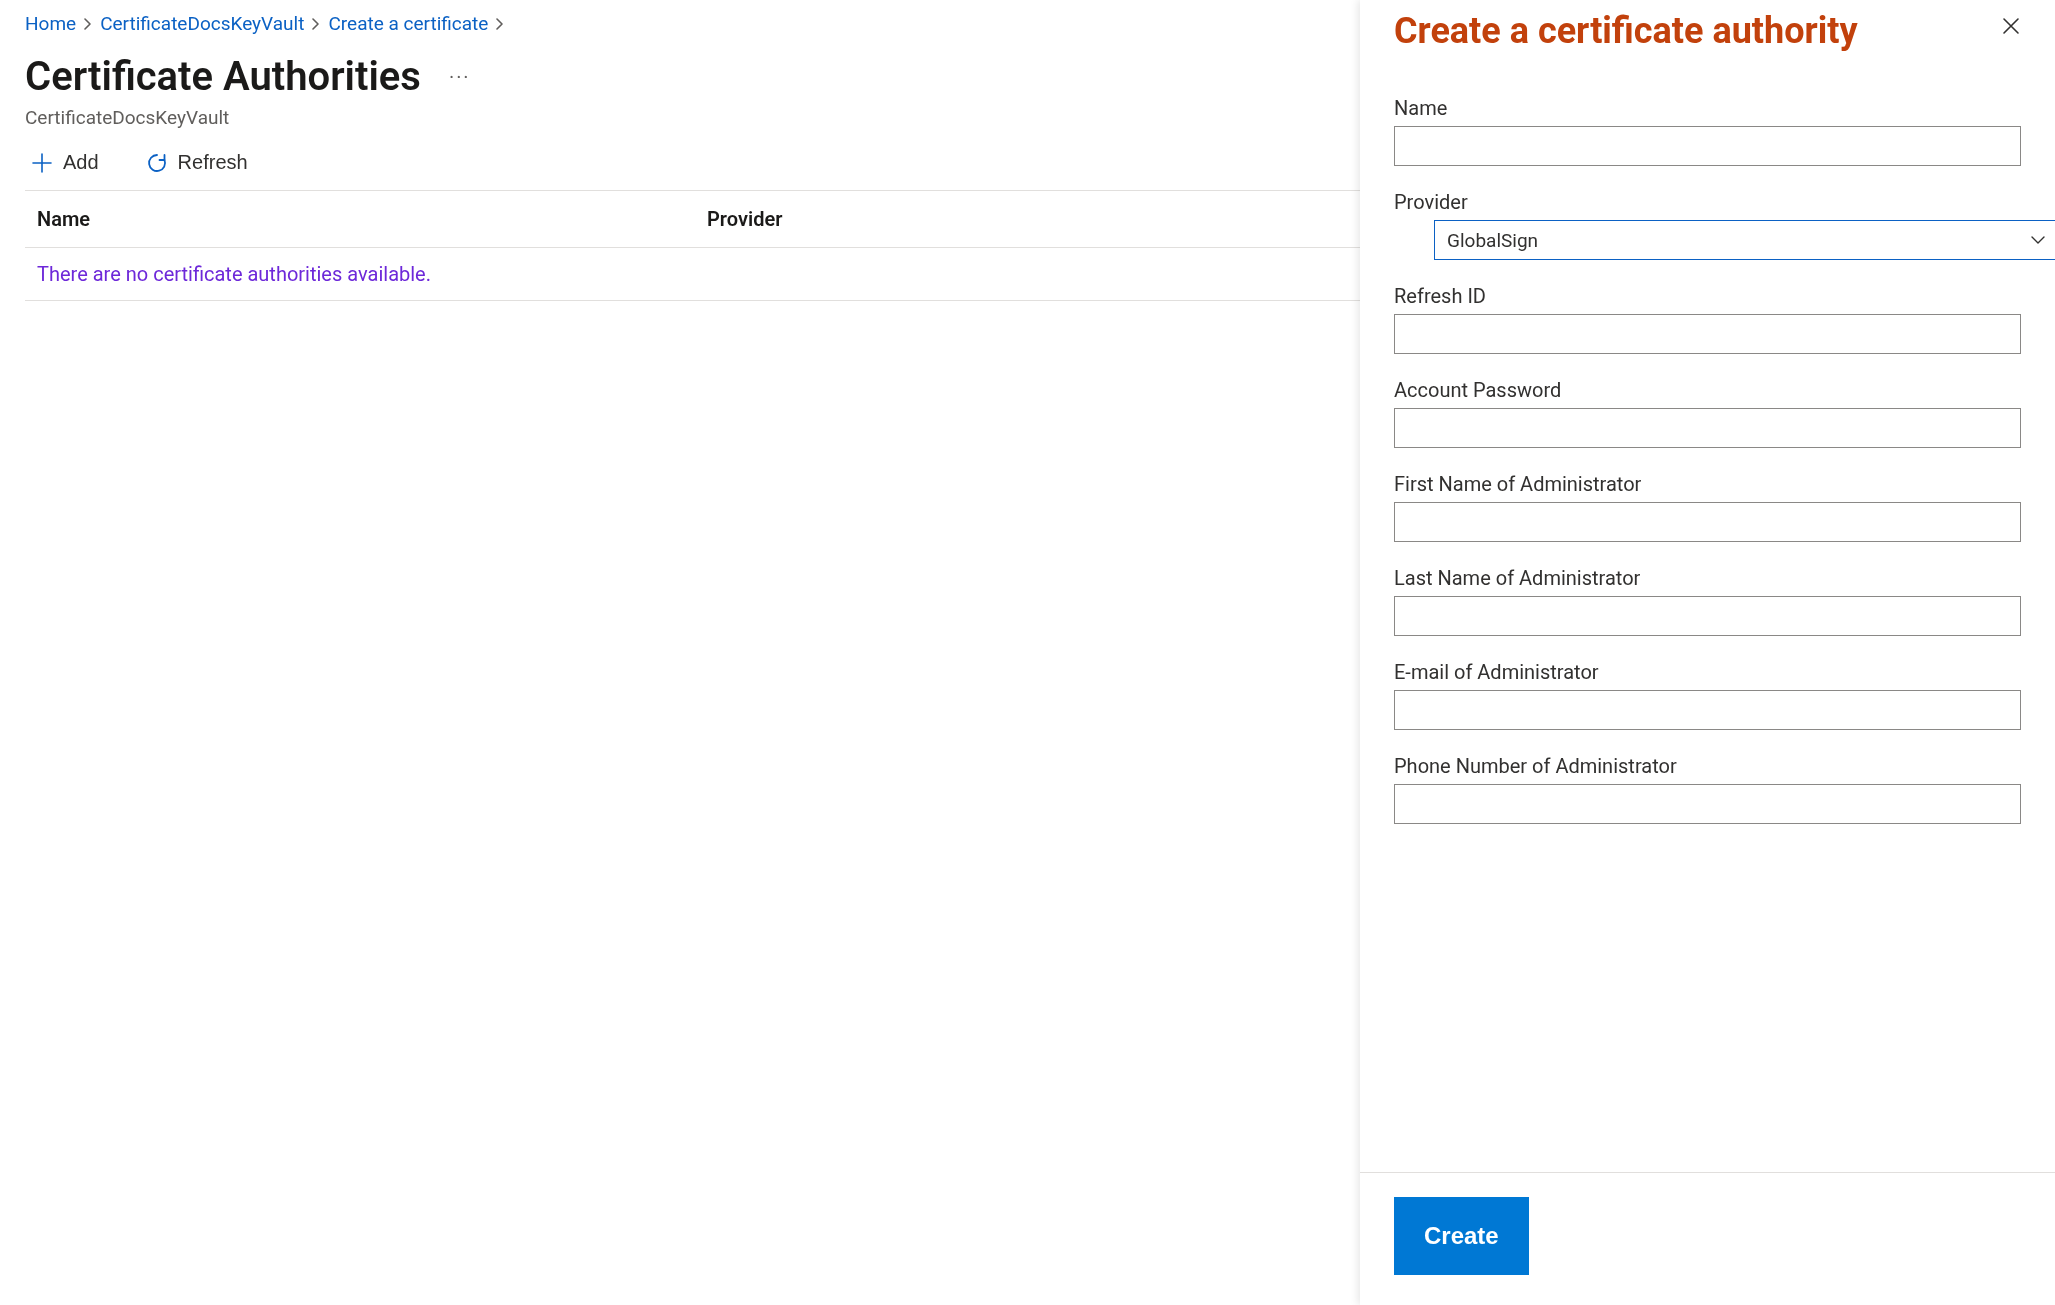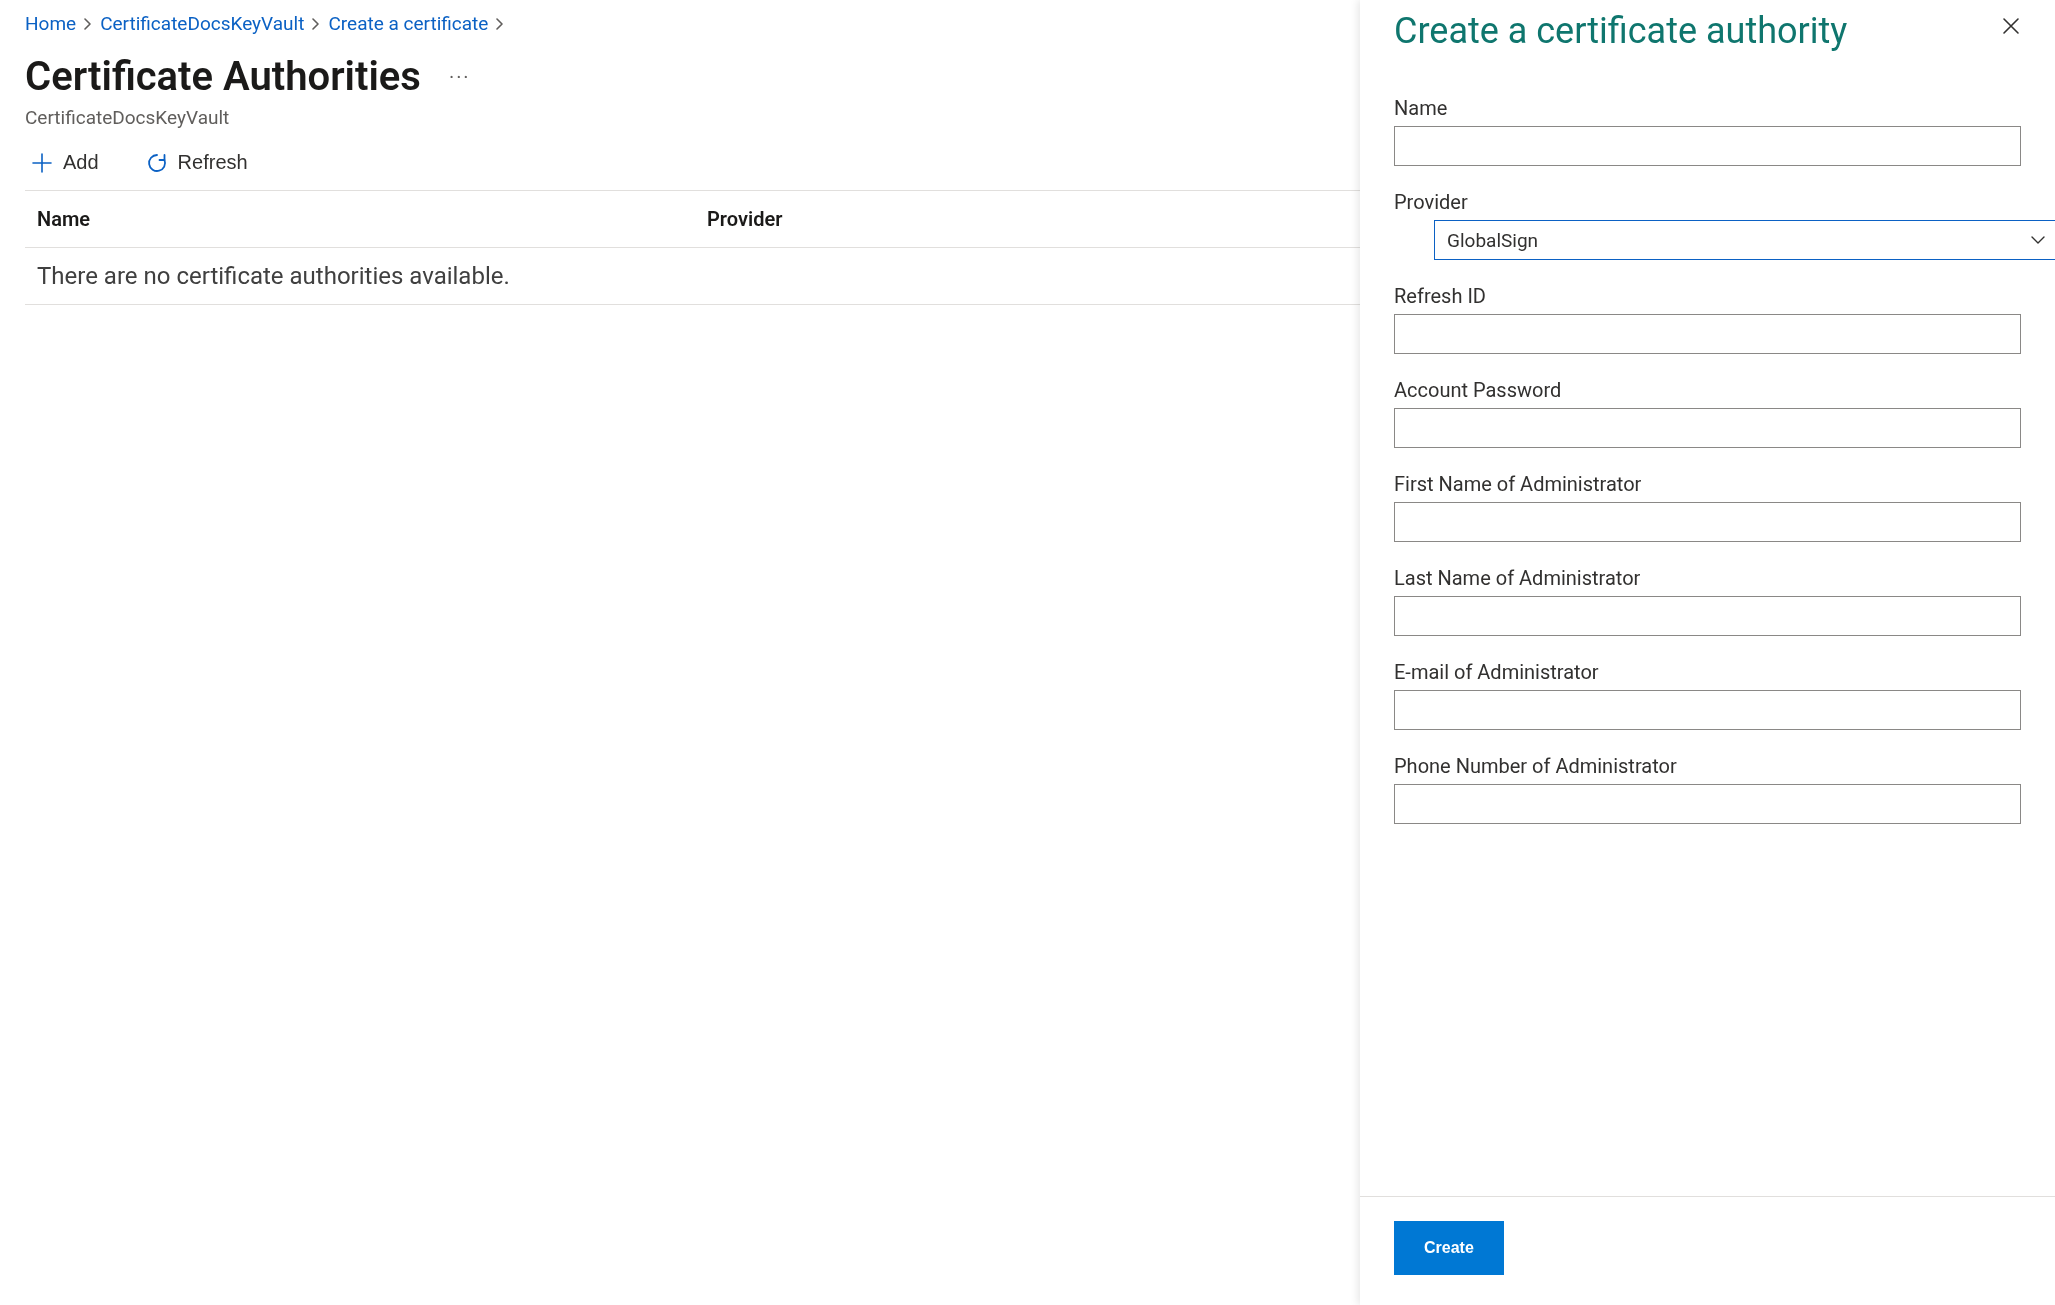--- a/index.html
+++ b/index.html
@@ -92,22 +92,22 @@
     border-bottom: 1px solid #e1dfdd;
     font-weight: 600;
     color: #1b1a19;
     font-size: 20px;
   }
   .col-name { flex: 0 0 670px; }
   .col-provider { flex: 1; }
   .empty-row {
     padding: 14px 12px;
     border-bottom: 1px solid #e1dfdd;
-    color: #404040;
-    font-size: 24px;
+    color: #6d28d9;
+    font-size: 20px;
   }
 
   
   .panel {
     position: absolute;
     top: 0;
     right: 0;
     bottom: 0;
     width: 695px;
     background: #ffffff;
@@ -116,22 +116,22 @@
     flex-direction: column;
   }
   .panel-head {
     display: flex;
     align-items: flex-start;
     justify-content: space-between;
     padding: 10px 28px 0 34px;
   }
   .panel-title {
     font-size: 36px;
-    font-weight: 400;
-    color: #0f766e;
+    font-weight: 700;
+    color: #c2410c;
   }
   .close-btn {
     background: none;
     border: none;
     cursor: pointer;
     color: #605e5c;
     padding: 6px;
     line-height: 0;
   }
 
@@ -184,23 +184,23 @@
   }
 
   .panel-footer {
     border-top: 1px solid #e1dfdd;
     padding: 24px 34px 30px 34px;
   }
   .primary-btn {
     background: #0078d4;
     color: #ffffff;
     border: none;
-    font-size: 16px;
+    font-size: 24px;
     font-weight: 600;
-    padding: 18px 30px;
+    padding: 25px 30px;
     cursor: pointer;
   }
 </style>
 </head>
 <body>
 
 <div class="main">
 
   <nav class="breadcrumb">
     <a>Home</a>

